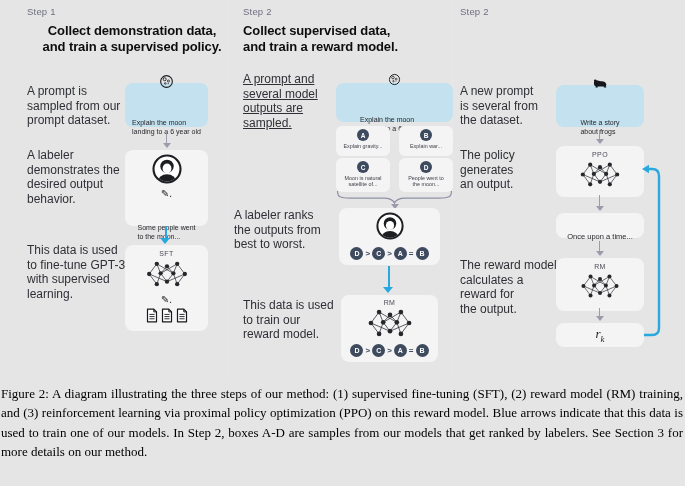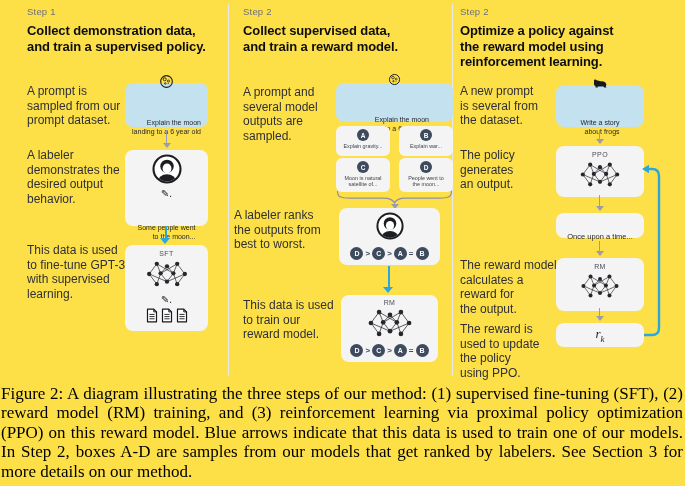--- a/index.html
+++ b/index.html
@@ -1,27 +1,27 @@
 <!DOCTYPE html>
 <html><head>
 <meta charset="utf-8">
 <style>
   html,body{margin:0;padding:0;background:#fff;}
-  .canvas{position:relative;width:685px;height:486px;background:#fde047;overflow:hidden;
+  .canvas{position:relative;width:685px;height:486px;background:#e5e5e5;overflow:hidden;
           font-family:"Liberation Sans","DejaVu Sans",sans-serif;color:#202123;}
   .divider{position:absolute;top:4px;width:1px;height:372px;background:#e8e8ea;}
   .step-label{position:absolute;font-size:9.5px;color:#6e6e80;letter-spacing:.2px;}
   .heading{position:absolute;font-size:13px;font-weight:bold;line-height:15.5px;
            letter-spacing:-.1px;color:#0d0d0f;white-space:pre-line;}
   .side{position:absolute;font-size:12px;line-height:14.6px;color:#2f3036;white-space:pre-line;}
   .pbox{position:absolute;background:#c3e1ee;border-radius:8px;display:flex;flex-direction:column;
         align-items:center;justify-content:center;gap:2px;}
   .gbox{position:absolute;background:#f4f4f5;border-radius:8px;display:flex;flex-direction:column;
         align-items:center;}
-  .boxtext{font-size:7px;line-height:8.6px;text-align:right;color:#27282d;white-space:pre-line;margin-top:24px;}
+  .boxtext{font-size:7px;line-height:8.6px;text-align:left;color:#27282d;white-space:pre-line;margin-top:24px;}
   .mlabel{font-size:7px;color:#4b4c57;letter-spacing:.4px;}
   .garrow{position:absolute;width:1.4px;background:#9b9bab;}
   .garrow::after{content:"";position:absolute;bottom:-5px;left:-3.3px;
         border:4px solid transparent;border-bottom:none;border-top:5px solid #9b9bab;}
   .barrow{position:absolute;width:2.4px;background:#29a8e0;}
   .barrow::after{content:"";position:absolute;bottom:-6px;left:-4.6px;
         border:5.5px solid transparent;border-bottom:none;border-top:6.5px solid #29a8e0;}
   .pencil{font-size:10px;line-height:10px;color:#1d1e22;}
   .rank{display:flex;align-items:center;gap:1.5px;}
   .rkc{width:13px;height:13px;border-radius:50%;background:#3e4a5e;color:#fff;font-size:7px;
@@ -29,33 +29,33 @@
   .rks{font-size:8px;font-weight:bold;color:#3e4a5e;padding:0 .5px;}
   .sbox{position:absolute;background:#f4f4f5;border-radius:6px;display:flex;flex-direction:column;
         align-items:center;padding-top:3px;}
   .scirc{width:12px;height:12px;border-radius:50%;background:#3e4a5e;color:#fff;font-size:6.5px;
         font-weight:bold;display:flex;align-items:center;justify-content:center;}
   .stext{font-size:5.4px;line-height:6.4px;text-align:center;color:#42434a;white-space:pre-line;margin-top:2px;}
   .docrow{display:flex;gap:3px;}
   .rk-box-text{font-family:Liberation Serif, serif;font-style:italic;font-size:13px;color:#1d1e22;}
   .rk-box-text sub{font-size:9px;}
   .caption{position:absolute;left:1px;top:384px;width:682px;
-           font-family:"Liberation Serif","DejaVu Serif",serif;font-size:17px;line-height:19.4px;
+           font-family:"Liberation Serif","DejaVu Serif",serif;font-size:13px;line-height:19.4px;
            text-align:justify;color:#000;}
 </style>
 </head>
 <body>
 
 <div class="canvas">
 
   <div class="divider" style="left:228px;"></div>
   <div class="divider" style="left:452px;"></div>
 
   <div class="step-label" style="left:27px;top:6px;">Step 1</div>
-  <div class="heading" style="left:27px;top:23px;width:210px;">Collect demonstration data,
+  <div class="heading" style="left:27px;top:23px;width:210px;text-align:center;">Collect demonstration data,
 and train a supervised policy.</div>
 
   <div class="side" style="left:27px;top:84px;width:110px;">A prompt is
 sampled from our
 prompt dataset.</div>
   <div class="side" style="left:27px;top:148px;width:110px;">A labeler
 demonstrates the
 desired output
 behavior.</div>
   <div class="side" style="left:27px;top:243px;width:110px;">This data is used
@@ -141,21 +141,21 @@
           <path d="M7.8 1.2 V3.9 H10.5" fill="none" stroke="#17181c" stroke-width="1"></path>
           <path d="M3.4 6.4 H8.6 M3.4 8.6 H8.6 M3.4 10.8 H8.6" stroke="#17181c" stroke-width=".9"></path>
         </svg>
     </div>
   </div>
 
   <div class="step-label" style="left:243px;top:6px;">Step 2</div>
   <div class="heading" style="left:243px;top:23px;width:210px;">Collect supervised data,
 and train a reward model.</div>
 
-  <div class="side" style="left:243px;top:85px;width:100px;">A prompt and
+  <div class="side" style="left:243px;top:72px;width:100px;text-decoration:underline;">A prompt and
 several model
 outputs are
 sampled.</div>
   <div class="side" style="left:234px;top:208px;width:100px;">A labeler ranks
 the outputs from
 best to worst.</div>
   <div class="side" style="left:243px;top:298px;width:100px;">This data is used
 to train our
 reward model.</div>
 
@@ -255,38 +255,31 @@
       <span class="rks">&gt;</span>
       <span class="rkc">C</span>
       <span class="rks">&gt;</span>
       <span class="rkc">A</span>
       <span class="rks">=</span>
       <span class="rkc">B</span>
     </div>
   </div>
 
   <div class="step-label" style="left:460px;top:6px;">Step 2</div>
-  <div class="heading" style="left:460px;top:23px;width:210px;">Optimize a policy against
-the reward model using
-reinforcement learning.</div>
 
   <div class="side" style="left:460px;top:84px;width:100px;">A new prompt
 is several from
 the dataset.</div>
   <div class="side" style="left:460px;top:148px;width:100px;">The policy
 generates
 an output.</div>
   <div class="side" style="left:460px;top:258px;width:100px;">The reward model
 calculates a
 reward for
 the output.</div>
-  <div class="side" style="left:460px;top:322px;width:100px;">The reward is
-used to update
-the policy
-using PPO.</div>
 
   <div class="pbox" style="left:556px;top:85px;width:88px;height:42px;">
     <span>
       <svg viewBox="0 0 26 18" width="16" height="11">
         <g fill="#17181c">
           <circle cx="5.2" cy="4.6" r="2.1"></circle>
           <path d="M3.2 7.5 Q3 3.8 7.5 3.8 L14 5.5 Q20 4.5 22.5 8 Q24.5 11 22.5 13.5 L23.5 15.5 H19.5 L19 14 H9 L9.5 15.5 H5.5 L6 13.5 Q2.5 12.5 3.2 7.5 Z"></path>
         </g>
       </svg>
     </span>

